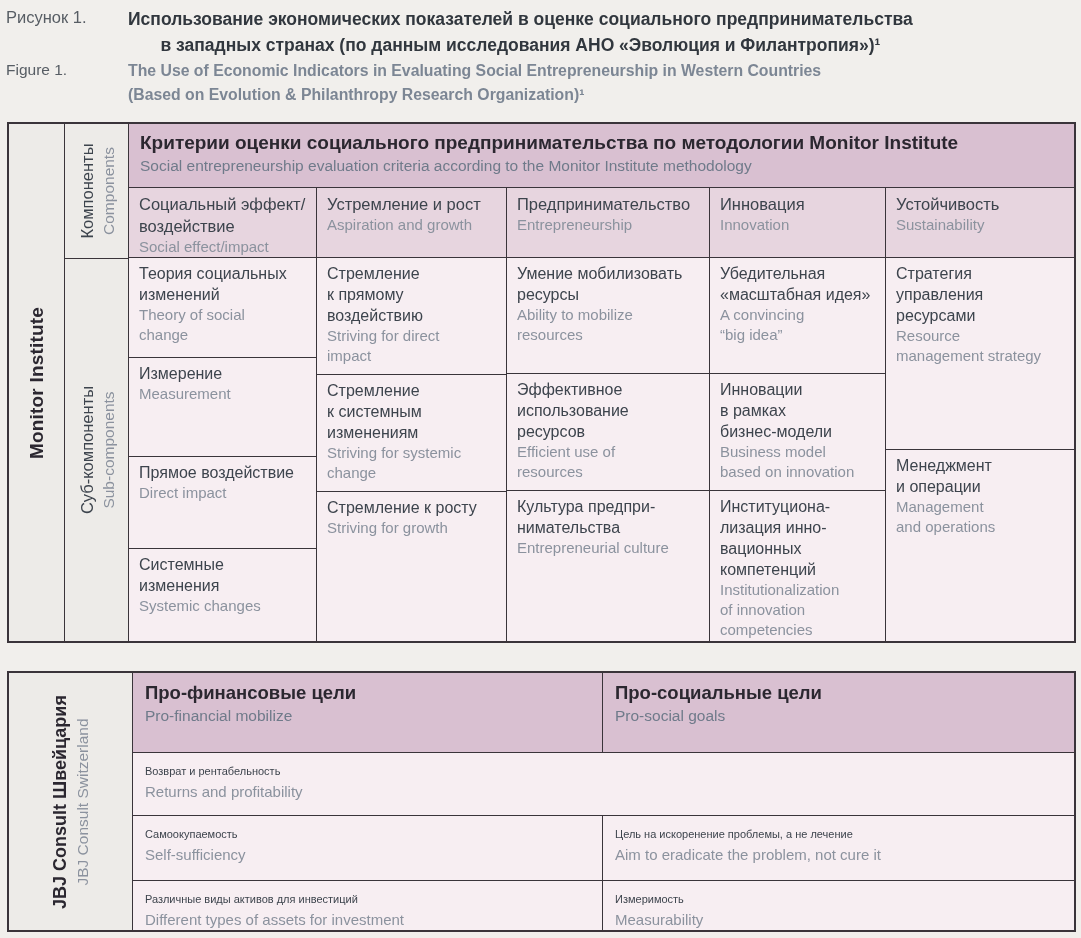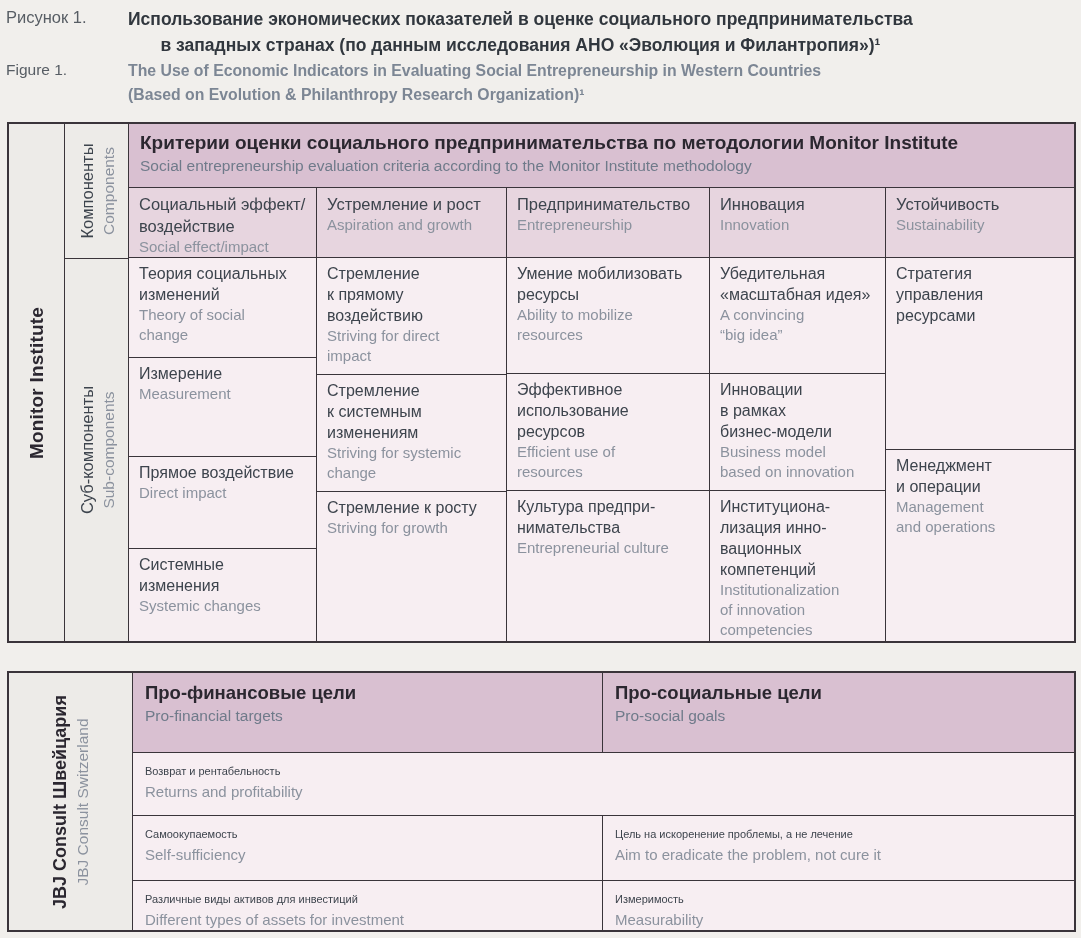--- a/index.html
+++ b/index.html
@@ -233,20 +233,22 @@
 of innovation
 competencies</div>
           </div>
         </div>
 
         <div class="t1-bcol" style="flex:1">
           <div class="t1-cell" style="height:192px">
             <div class="c-ru preline">Стратегия
 управления
 ресурсами</div>
+            <div class="c-en preline">Resource
+management strategy</div>
           </div>
           <div class="t1-cell last">
             <div class="c-ru preline">Менеджмент
 и операции</div>
             <div class="c-en preline">Management
 and operations</div>
           </div>
         </div>
 
       </div>
@@ -260,21 +262,21 @@
         <div class="rot-ru-bold">JBJ Consult Швейцария</div>
         <div class="rot-en">JBJ Consult Switzerland</div>
       </div>
     </div>
 
     <div class="t2-main">
 
       <div class="t2-header">
         <div class="t2-hcell">
           <div class="t2h-ru">Про-финансовые цели</div>
-          <div class="t2h-en">Pro-financial targets</div>
+          <div class="t2h-en">Pro-financial mobilize</div>
         </div>
         <div class="t2-hcell">
           <div class="t2h-ru">Про-социальные цели</div>
           <div class="t2h-en">Pro-social goals</div>
         </div>
       </div>
 
       <div class="t2-row">
         <div class="t2-cell">
           <div class="t2c-ru">Возврат и рентабельность</div>

